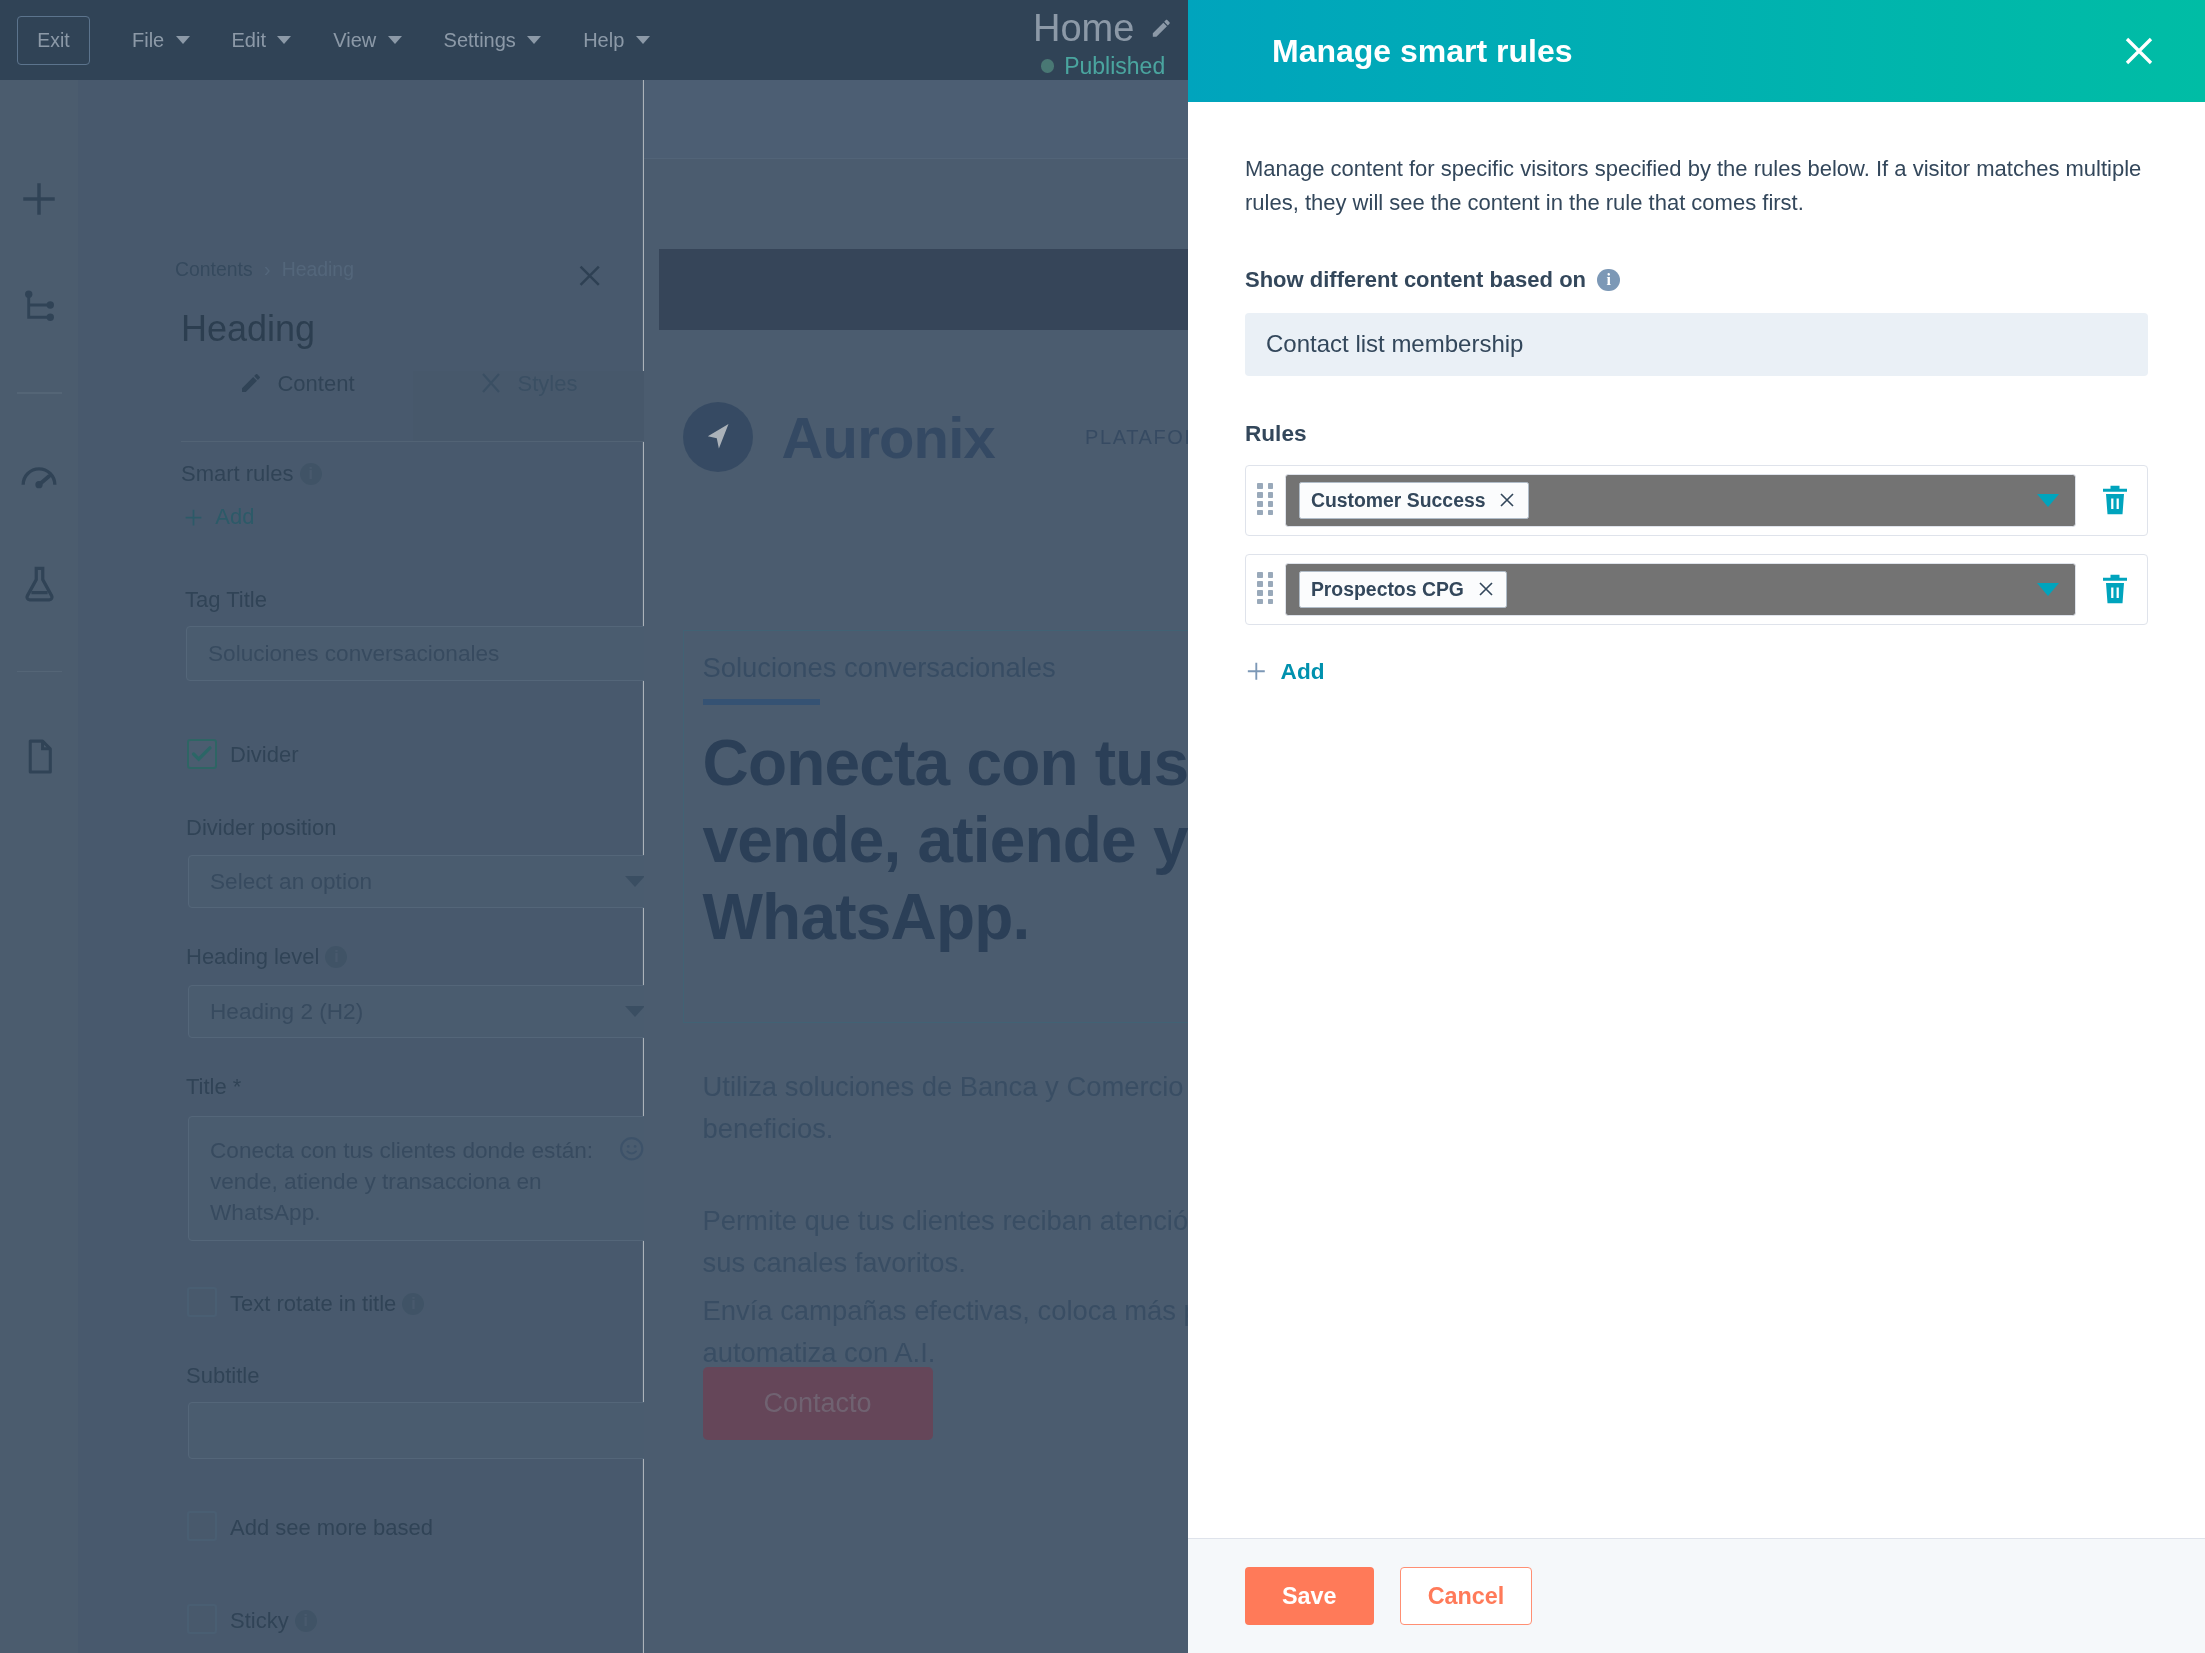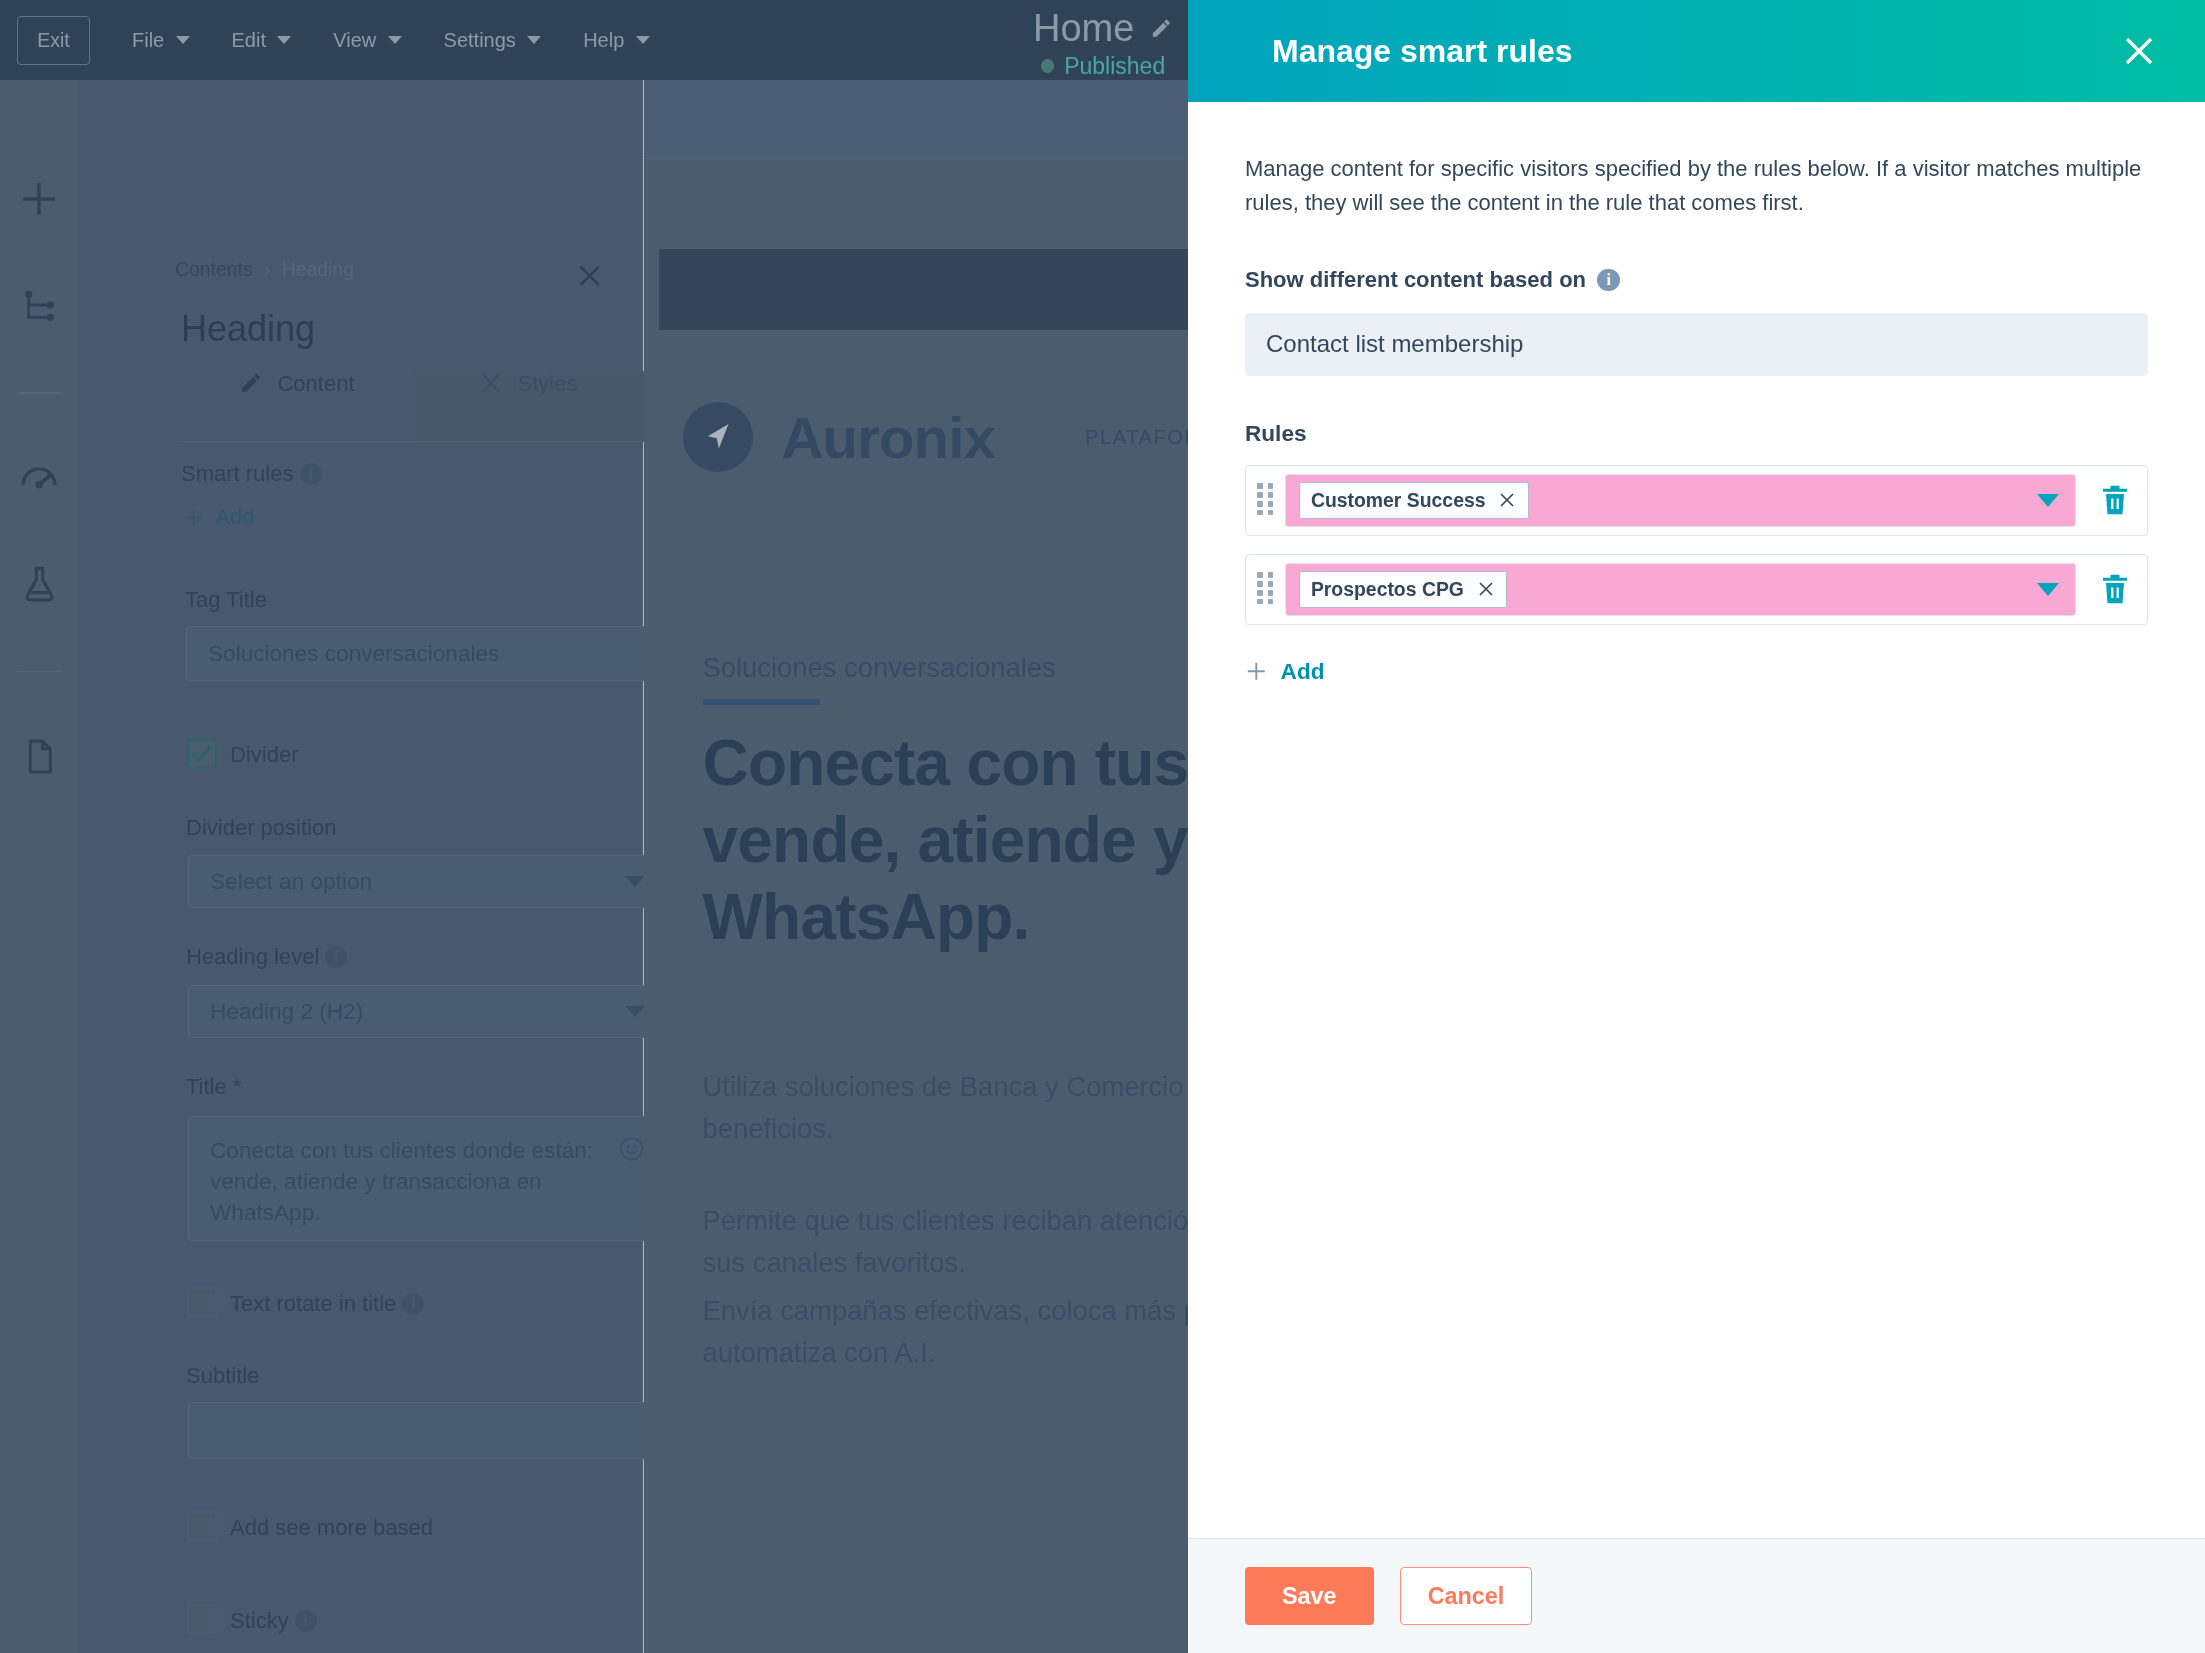--- a/index.html
+++ b/index.html
@@ -112,21 +112,21 @@
   .m-close { width: 36px; height: 36px; }
   .m-body { flex: 1; padding: 50px 57px 0 57px; overflow: hidden; }
   .m-desc { font-size: 22px; line-height: 1.55; color: #33475b; max-width: 900px; }
   .m-sub { margin-top: 47px; font-size: 22px; font-weight: bold; color: #33475b; display: flex; align-items: center; gap: 11.3px; }
   .info-b { width: 22.6px; height: 22.6px; border-radius: 50%; background: #7c98b6; color: #fff; font-size: 16px; font-weight: bold; text-align: center; line-height: 22.6px; font-family: "Liberation Serif", serif; }
   .sel-box { margin-top: 19.4px; height: 63px; background: #eaf0f6; border-radius: 4px; display: flex; align-items: center; padding: 0 21px; font-size: 24px; color: #33475b; }
   .rules-lbl { margin-top: 45px; font-size: 22.6px; font-weight: bold; color: #33475b; }
   .rule-row { margin-top: 18px; height: 71px; border: 0.8px solid #dfe3eb; border-radius: 4px; display: flex; align-items: center; padding: 0 14.5px 0 11.3px; background: #fff; }
   .grip { width: 16px; height: 34px; display: grid; grid-template-columns: 5.7px 5.7px; grid-template-rows: repeat(4,5.7px); gap: 3.2px 4.8px; margin-right: 11.3px; }
   .grip i { width: 5.7px; height: 5.7px; background: #99a9ba; border-radius: 0.8px; display: block; }
-  .rule-inp { flex: 1; height: 53px; background: #f9a8d4; border: 0.8px solid #dfe3eb; border-radius: 3.2px; display: flex; align-items: center; padding: 0 13px; position: relative; }
+  .rule-inp { flex: 1; height: 53px; background: #737373; border: 0.8px solid #dfe3eb; border-radius: 3.2px; display: flex; align-items: center; padding: 0 13px; position: relative; }
   .chip { height: 37px; border: 0.8px solid #b0bcc8; border-radius: 2.4px; background: #fbfcfd; display: flex; align-items: center; gap: 13px; padding: 0 11.3px; font-size: 19.4px; font-weight: bold; color: #33475b; }
   .chip-x { width: 18px; height: 18px; }
   .rc { position: absolute; right: 16px; width: 0; height: 0; border-left: 11.3px solid transparent; border-right: 11.3px solid transparent; border-top: 13px solid #00A4BD; }
   .trash { width: 36px; height: 42px; margin-left: 21px; }
   .m-add { margin-top: 34px; font-size: 22.6px; color: #0091ae; font-weight: bold; display: flex; align-items: center; gap: 13px; }
   .m-foot { height: 115px; background: #f5f8fa; border-top: 0.8px solid #dfe3eb; display: flex; align-items: center; padding-left: 57px; gap: 26px; }
   .btn-save { height: 58px; padding: 0 37px; background: #FF7A59; border-radius: 4px; color: #fff; font-size: 23.4px; font-weight: bold; display: flex; align-items: center; }
   .btn-cancel { height: 58px; padding: 0 27px; background: #fff; border: 0.8px solid #ff8f73; border-radius: 4px; color: #ff7a59; font-size: 23.4px; font-weight: bold; display: flex; align-items: center; }
 </style>
 </head>
@@ -342,20 +342,23 @@
           </div>
         </div>
 
         <div class="editbox"></div>
         <div class="eyebrow">Soluciones conversacionales</div>
         <div class="eyebar"></div>
         <div class="bigh">Conecta con tus clientes donde están: vende, atiende y transacciona en WhatsApp.</div>
         <div class="ptxt" style="top:906px">Utiliza soluciones de Banca y Comercio Conversacional y obtén grandes beneficios.</div>
         <div class="ptxt" style="top:1040px">Permite que tus clientes reciban atención y compren tus productos en sus canales favoritos.</div>
         <div class="ptxt" style="top:1130px">Envía campañas efectivas, coloca más productos, reduce costos y automatiza con A.I.</div>
+        <div class="cta">
+          <span>Contacto</span>
+        </div>
       </div>
 
       <div class="ftools">
         
         
         
         
       </div>
     </div>
   </div>

